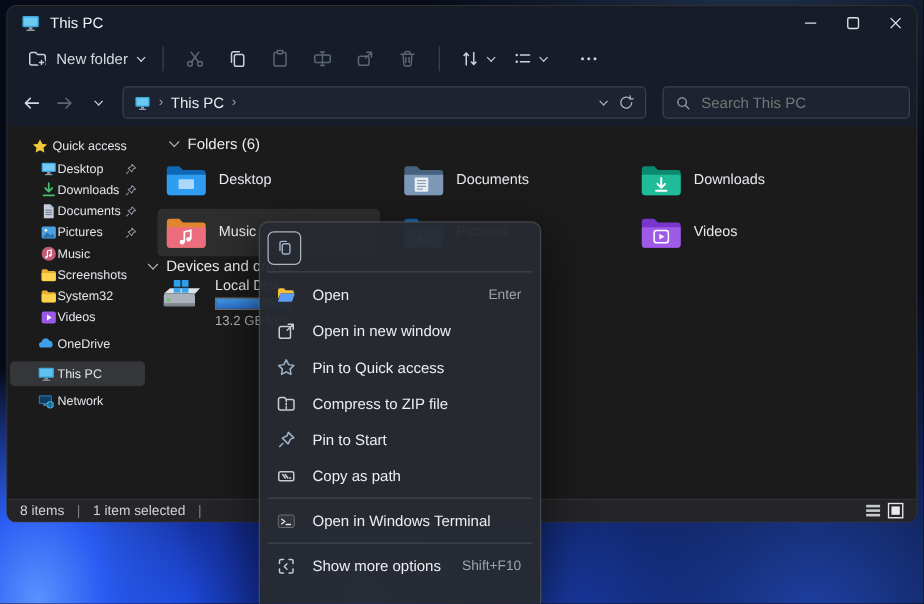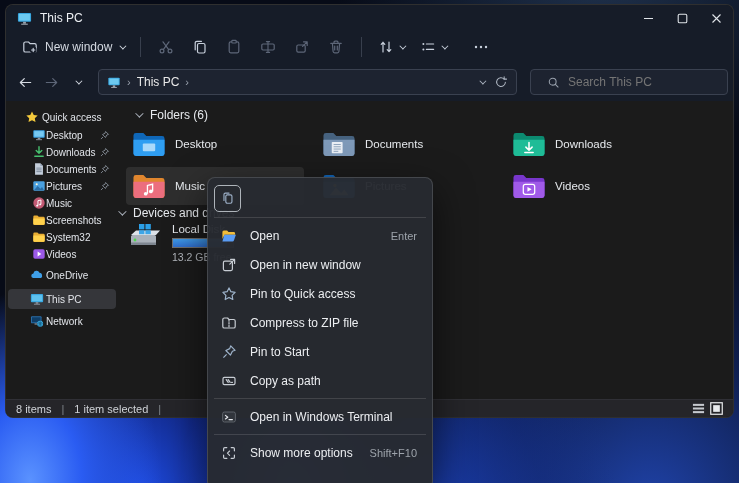--- a/index.html
+++ b/index.html
@@ -45,21 +45,21 @@
   .chev { display:inline-block; width:6px; height:6px; border-right:1.3px solid currentColor; border-bottom:1.3px solid currentColor; transform:rotate(45deg) translateY(-2px); }
   .chev-sm { width:5px; height:5px; }
   
   .addr-row { position:absolute; left:0; top:58px; width:100%; height:38px; display:flex; align-items:center; }
   .nav-btn { width:26px; height:26px; display:flex; align-items:center; justify-content:center; border-radius:4px; }
   .nav-btn svg { width:15px; height:15px; }
   .box { background:#1d2330; border:1px solid #3a4150; border-radius:4px; height:26px; display:flex; align-items:center; }
   .addr-box { position:absolute; left:92px; top:6px; width:419px; padding:0 8px; gap:6px; }
   .crumb-sep { color:#9aa2ae; font-size:11px; }
   .addr-right { margin-left:auto; display:flex; align-items:center; gap:10px; color:#aeb6c2; }
-  .search-box { position:absolute; left:524px; top:6px; width:198px; padding:0 9px; gap:8px;justify-content:flex-end; }
+  .search-box { position:absolute; left:524px; top:6px; width:198px; padding:0 9px; gap:8px; }
   .search-box input { background:transparent; border:none; outline:none; color:#98a0ac; font-size:12px; width:150px; font-family:inherit; }
   
   .body { position:absolute; left:0; top:96px; width:100%; height:300px; background:#1b1b1b; }
   
   .sidebar { position:absolute; left:0; top:0; width:112px; height:100%; }
   .side-row { position:absolute; left:2px; width:108px; height:18px; display:flex; align-items:center; border-radius:4px; }
   .side-row .sic { position:absolute; width:14px; height:14px; display:flex; align-items:center; justify-content:center; }
   .side-row .slbl { position:absolute; left:38px; font-size:10px; color:#e2e5ea; white-space:nowrap; }
   .side-row .pin { position:absolute; right:6px; width:11px; height:11px; color:#8e96a2; }
   .side-row.sel { background:#35363a; }
@@ -137,21 +137,21 @@
       </div>
     </div>
 
     <div class="toolbar">
       <div class="tb-btn">
         <svg width="16" height="16" viewBox="0 0 16 16" fill="none" stroke="#c9d1dd" stroke-width="1.2" stroke-linecap="round">
             <path d="M1.8 4.6A1.6 1.6 0 0 1 3.4 3h3.2l1.5 1.6h4.5a1.6 1.6 0 0 1 1.6 1.6v5.2a1.6 1.6 0 0 1-1.6 1.6H3.4a1.6 1.6 0 0 1-1.6-1.6z"></path>
             <circle cx="11.2" cy="11" r="3.4" fill="#161c28" stroke="none"></circle>
             <path d="M11.2 9.4v3.2M9.6 11h3.2"></path>
           </svg>
-        <span>New window</span>
+        <span>New folder</span>
         <span class="chev chev-sm"></span>
       </div>
       <div class="tb-sep"></div>
       <div class="tb-ic dim">
           <svg viewBox="0 0 16 16" fill="none" stroke="currentColor" stroke-width="1.2" stroke-linecap="round">
             <circle cx="4" cy="12" r="1.9"></circle>
             <circle cx="12" cy="12" r="1.9"></circle>
             <path d="M5.3 10.6 11 2.8M10.7 10.6 5 2.8"></path>
           </svg>
         </div>

